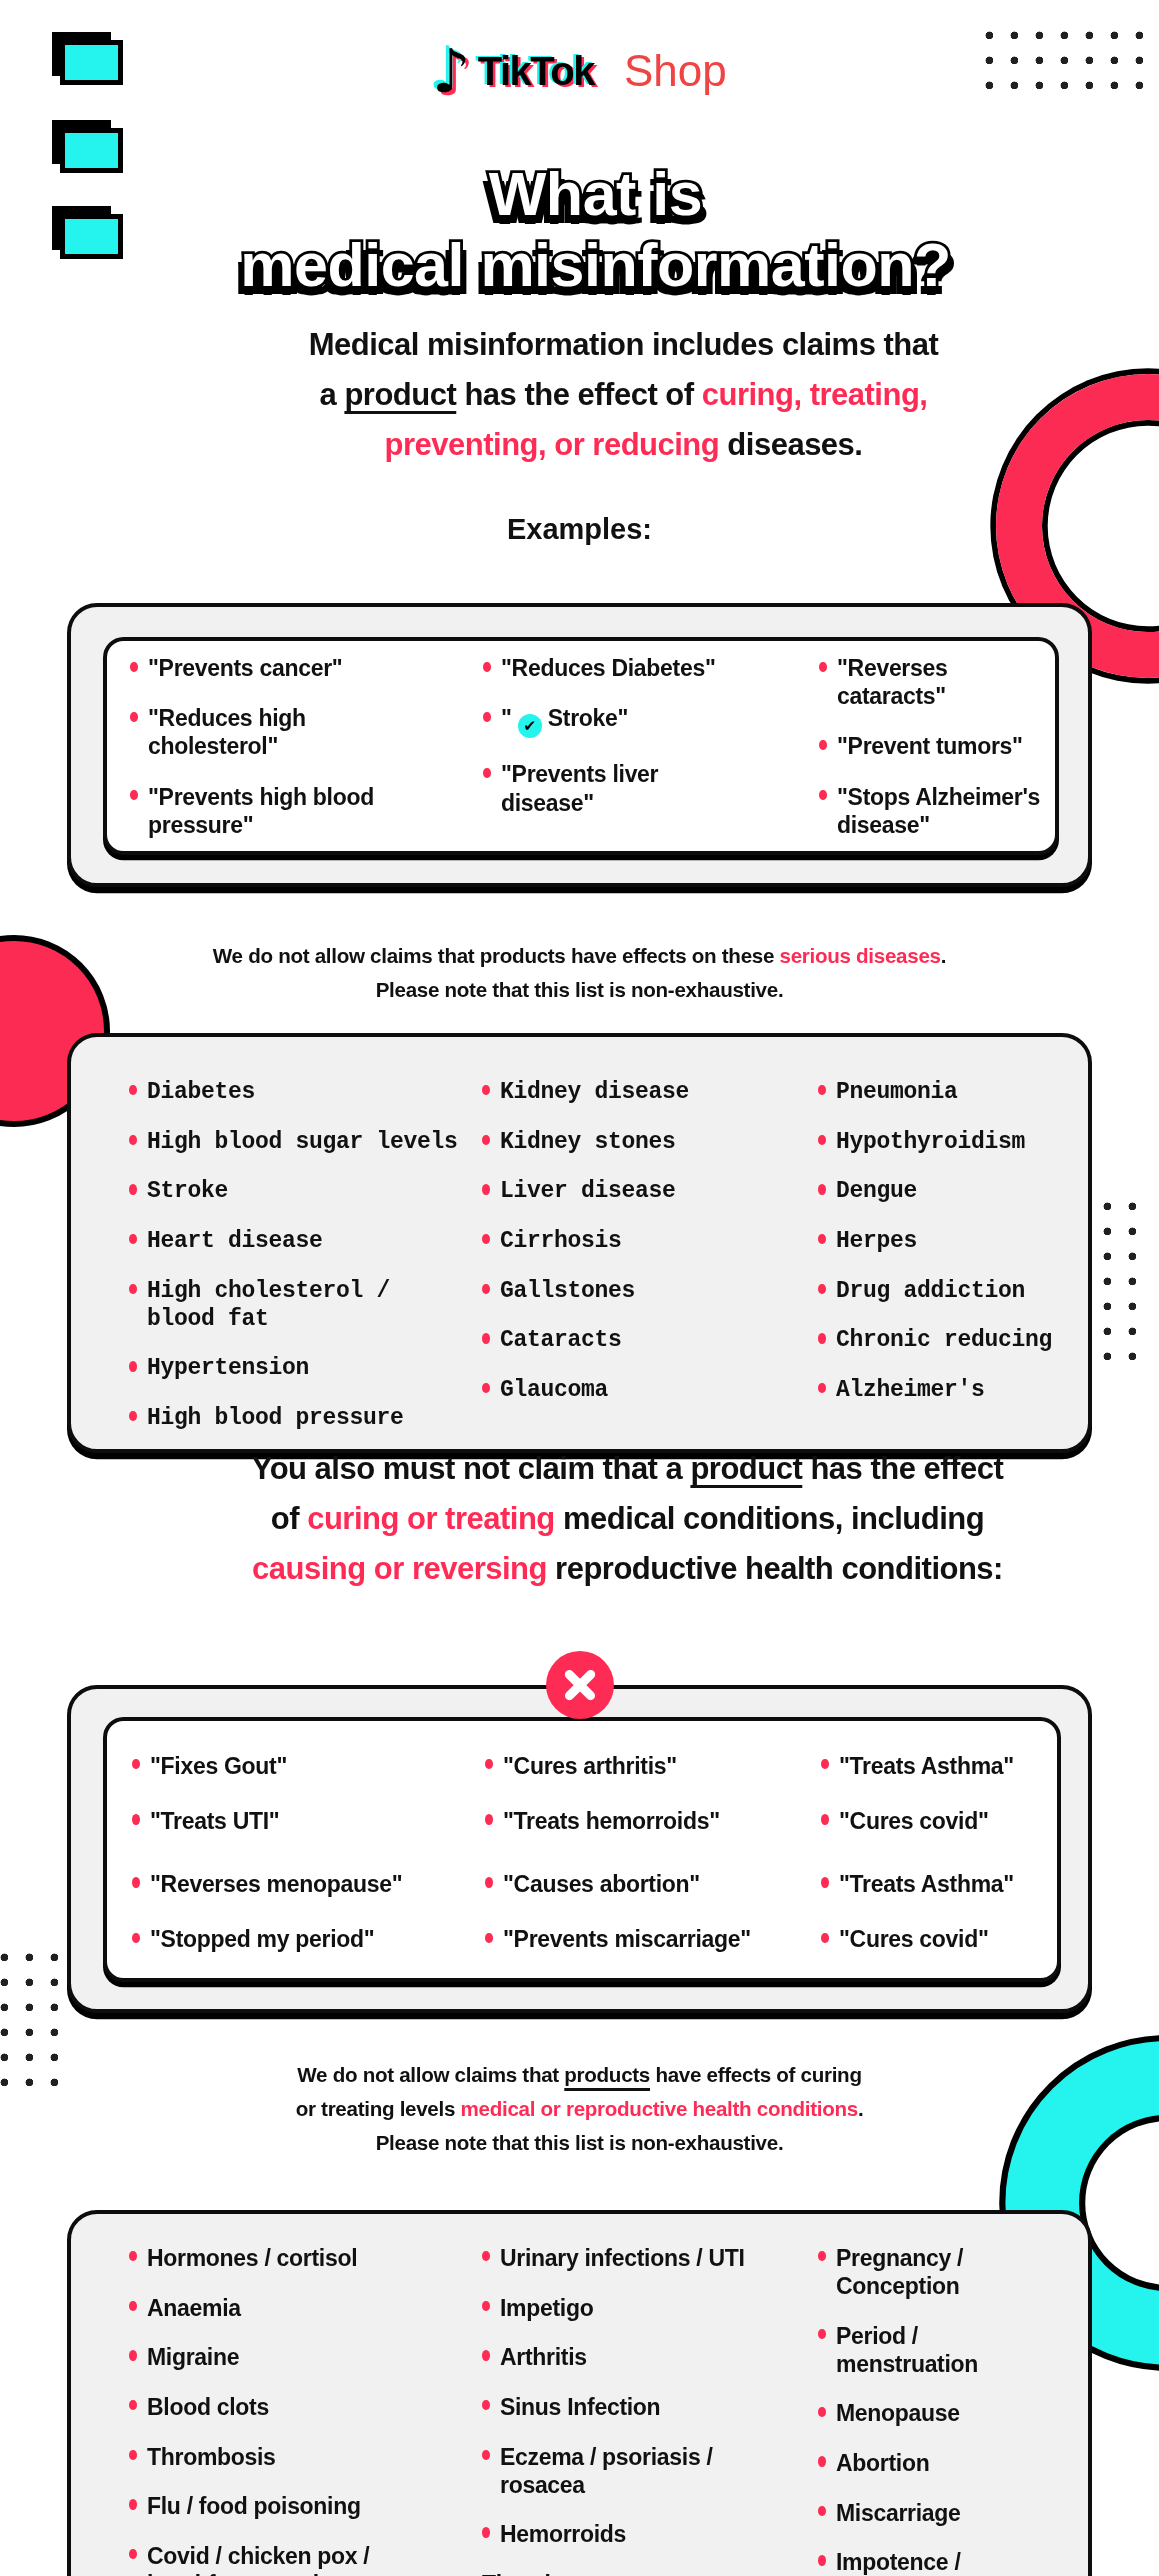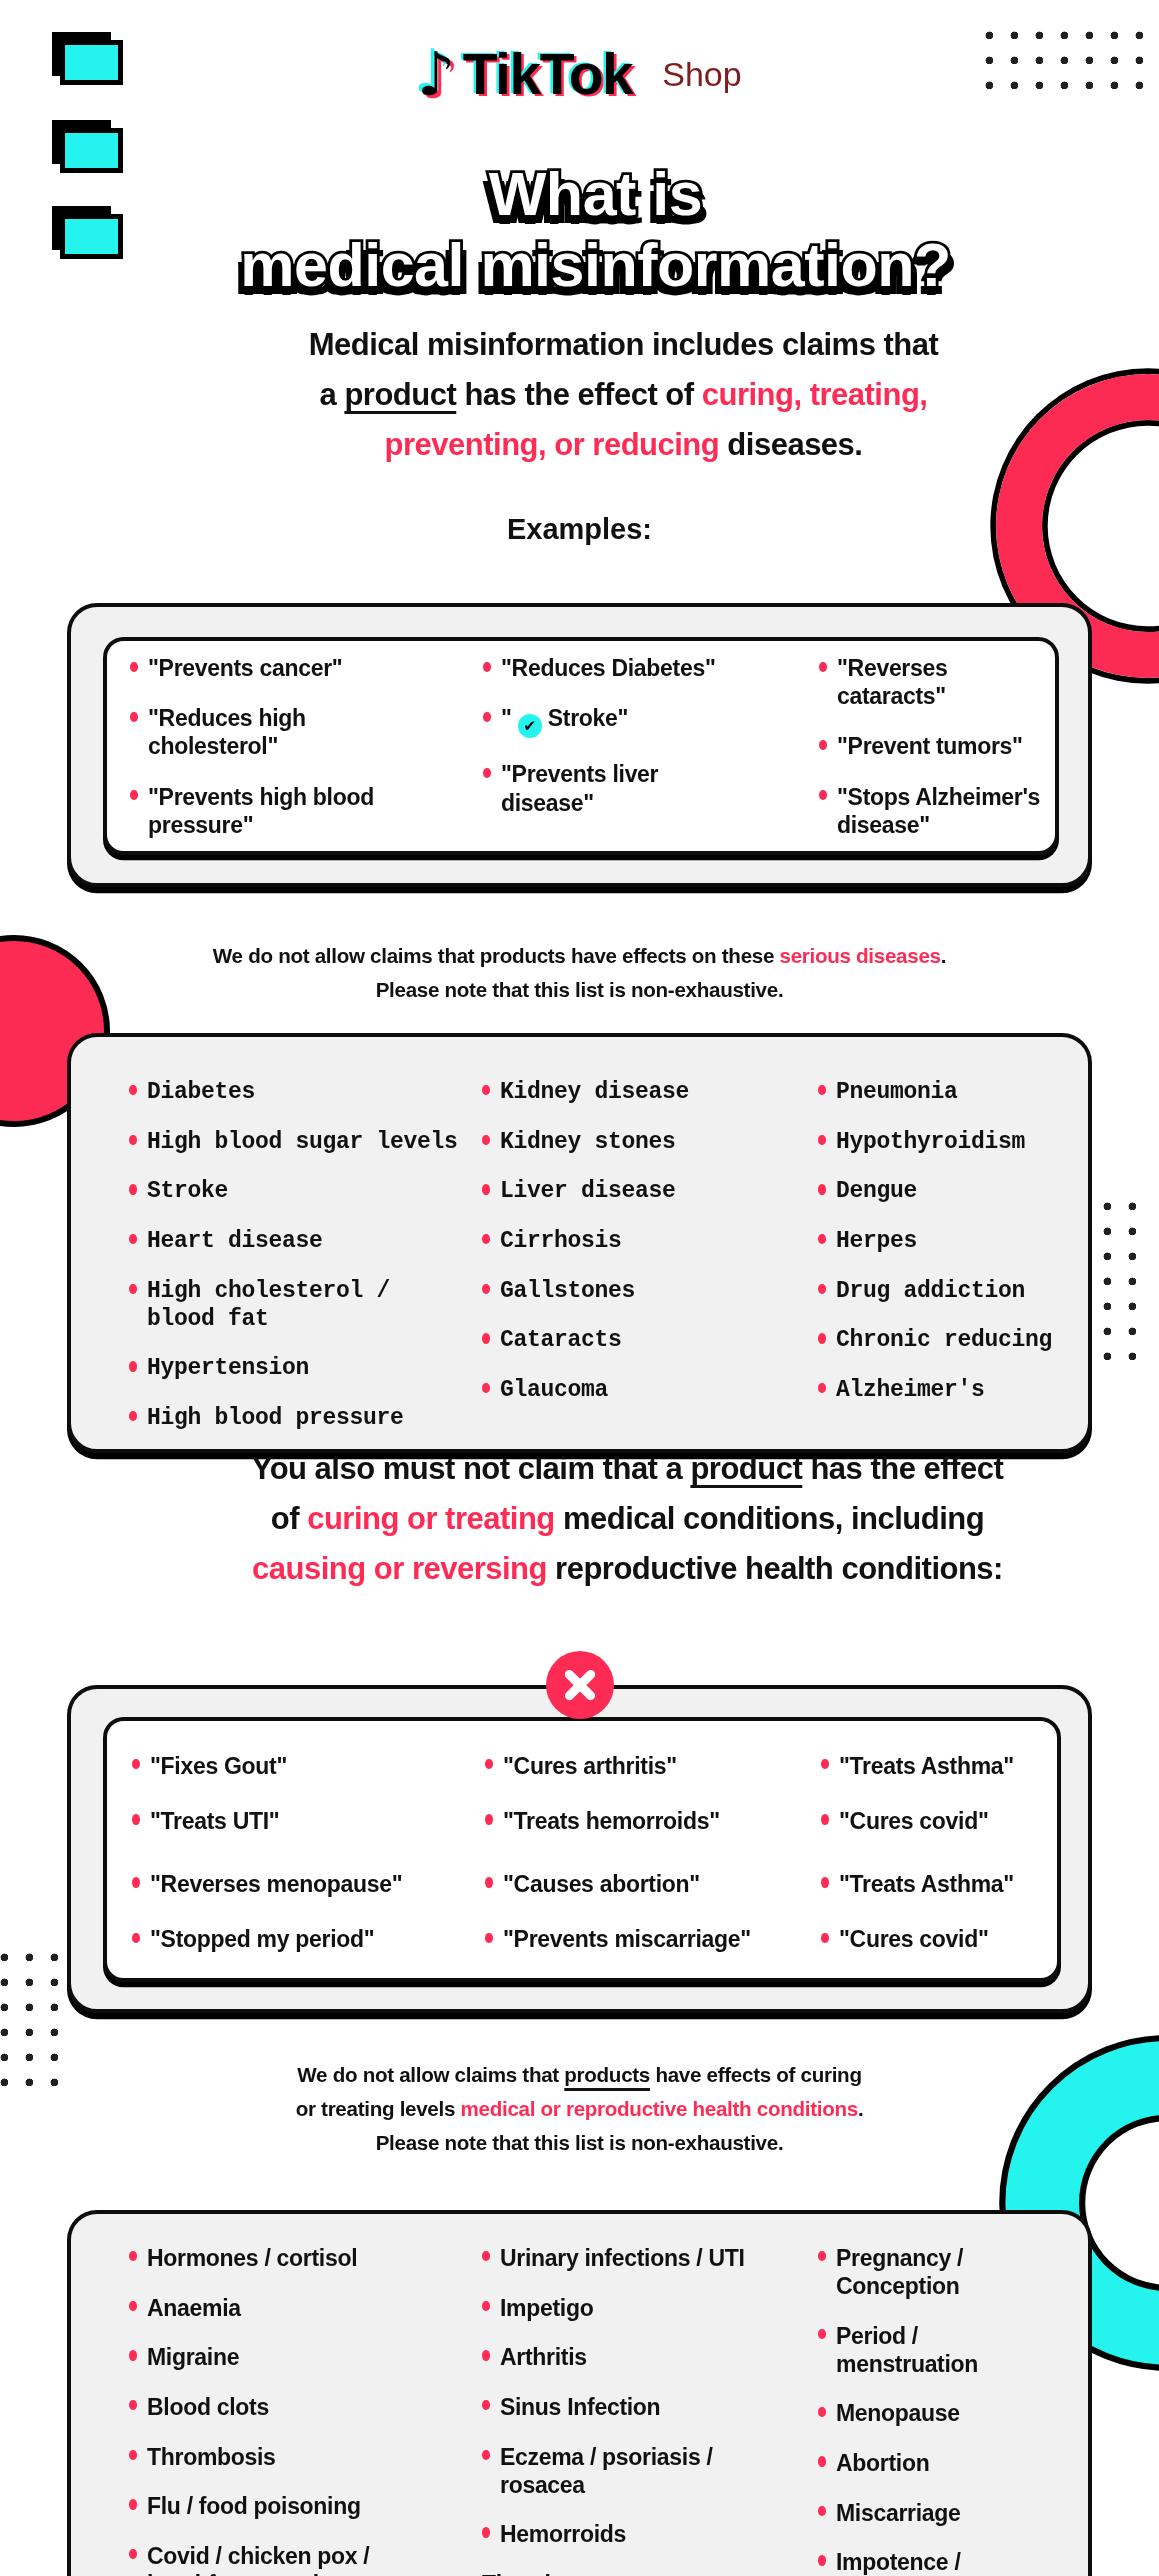--- a/index.html
+++ b/index.html
@@ -29,23 +29,23 @@
   .donut{position:absolute;left:996px;top:374px;width:212px;height:212px;border-radius:50%;
     border:46px solid var(--shape-pink);box-shadow:0 0 0 5.7px #000, inset 0 0 0 5.7px #000;background:transparent;}
   .pink-circle{position:absolute;left:-82px;top:935px;width:180px;height:180px;border-radius:50%;
     background:var(--shape-pink);border:6.7px solid #000;}
   .hook{position:absolute;left:992px;top:2025px;}
 
   
   .logo{position:absolute;left:0;top:41px;width:1159px;display:flex;align-items:center;justify-content:center;}
   .note{font-family:"DejaVu Sans",sans-serif;font-size:60px;line-height:1;color:#000;
     text-shadow:-3.6px -2.6px 0 var(--cyan),3.6px 2.6px 0 var(--accent);margin-right:7.2px;}
-  .logo-tiktok{font-size:57px;font-weight:800;letter-spacing:-1.5px;color:#000;
+  .logo-tiktok{font-size:40px;font-weight:800;letter-spacing:-1.5px;color:#000;
     text-shadow:-2.6px -1.5px 0 var(--cyan),2.6px 1.5px 0 var(--accent);}
-  .logo-shop{font-size:34px;font-weight:400;color:#7f1d1d;margin-left:30px;}
+  .logo-shop{font-size:44px;font-weight:400;color:#ef4444;margin-left:30px;}
 
   
   .title{position:absolute;left:0;top:143px;width:1159px;margin:16px;text-align:center;
     font-size:61px;line-height:1.17;font-weight:800;letter-spacing:-0.5px;color:#fff;
     -webkit-text-stroke:5.7px #000;paint-order:stroke fill;
     text-shadow:-6.2px 8.2px 0 #000,0 9.3px 0 #000,6.2px 8.2px 0 #000;}
 
   
   .para{position:absolute;left:0;width:1159px;text-align:center;}
   .p1,.p2{font-size:31px;font-weight:700;letter-spacing:-0.5px;line-height:1.62;}

